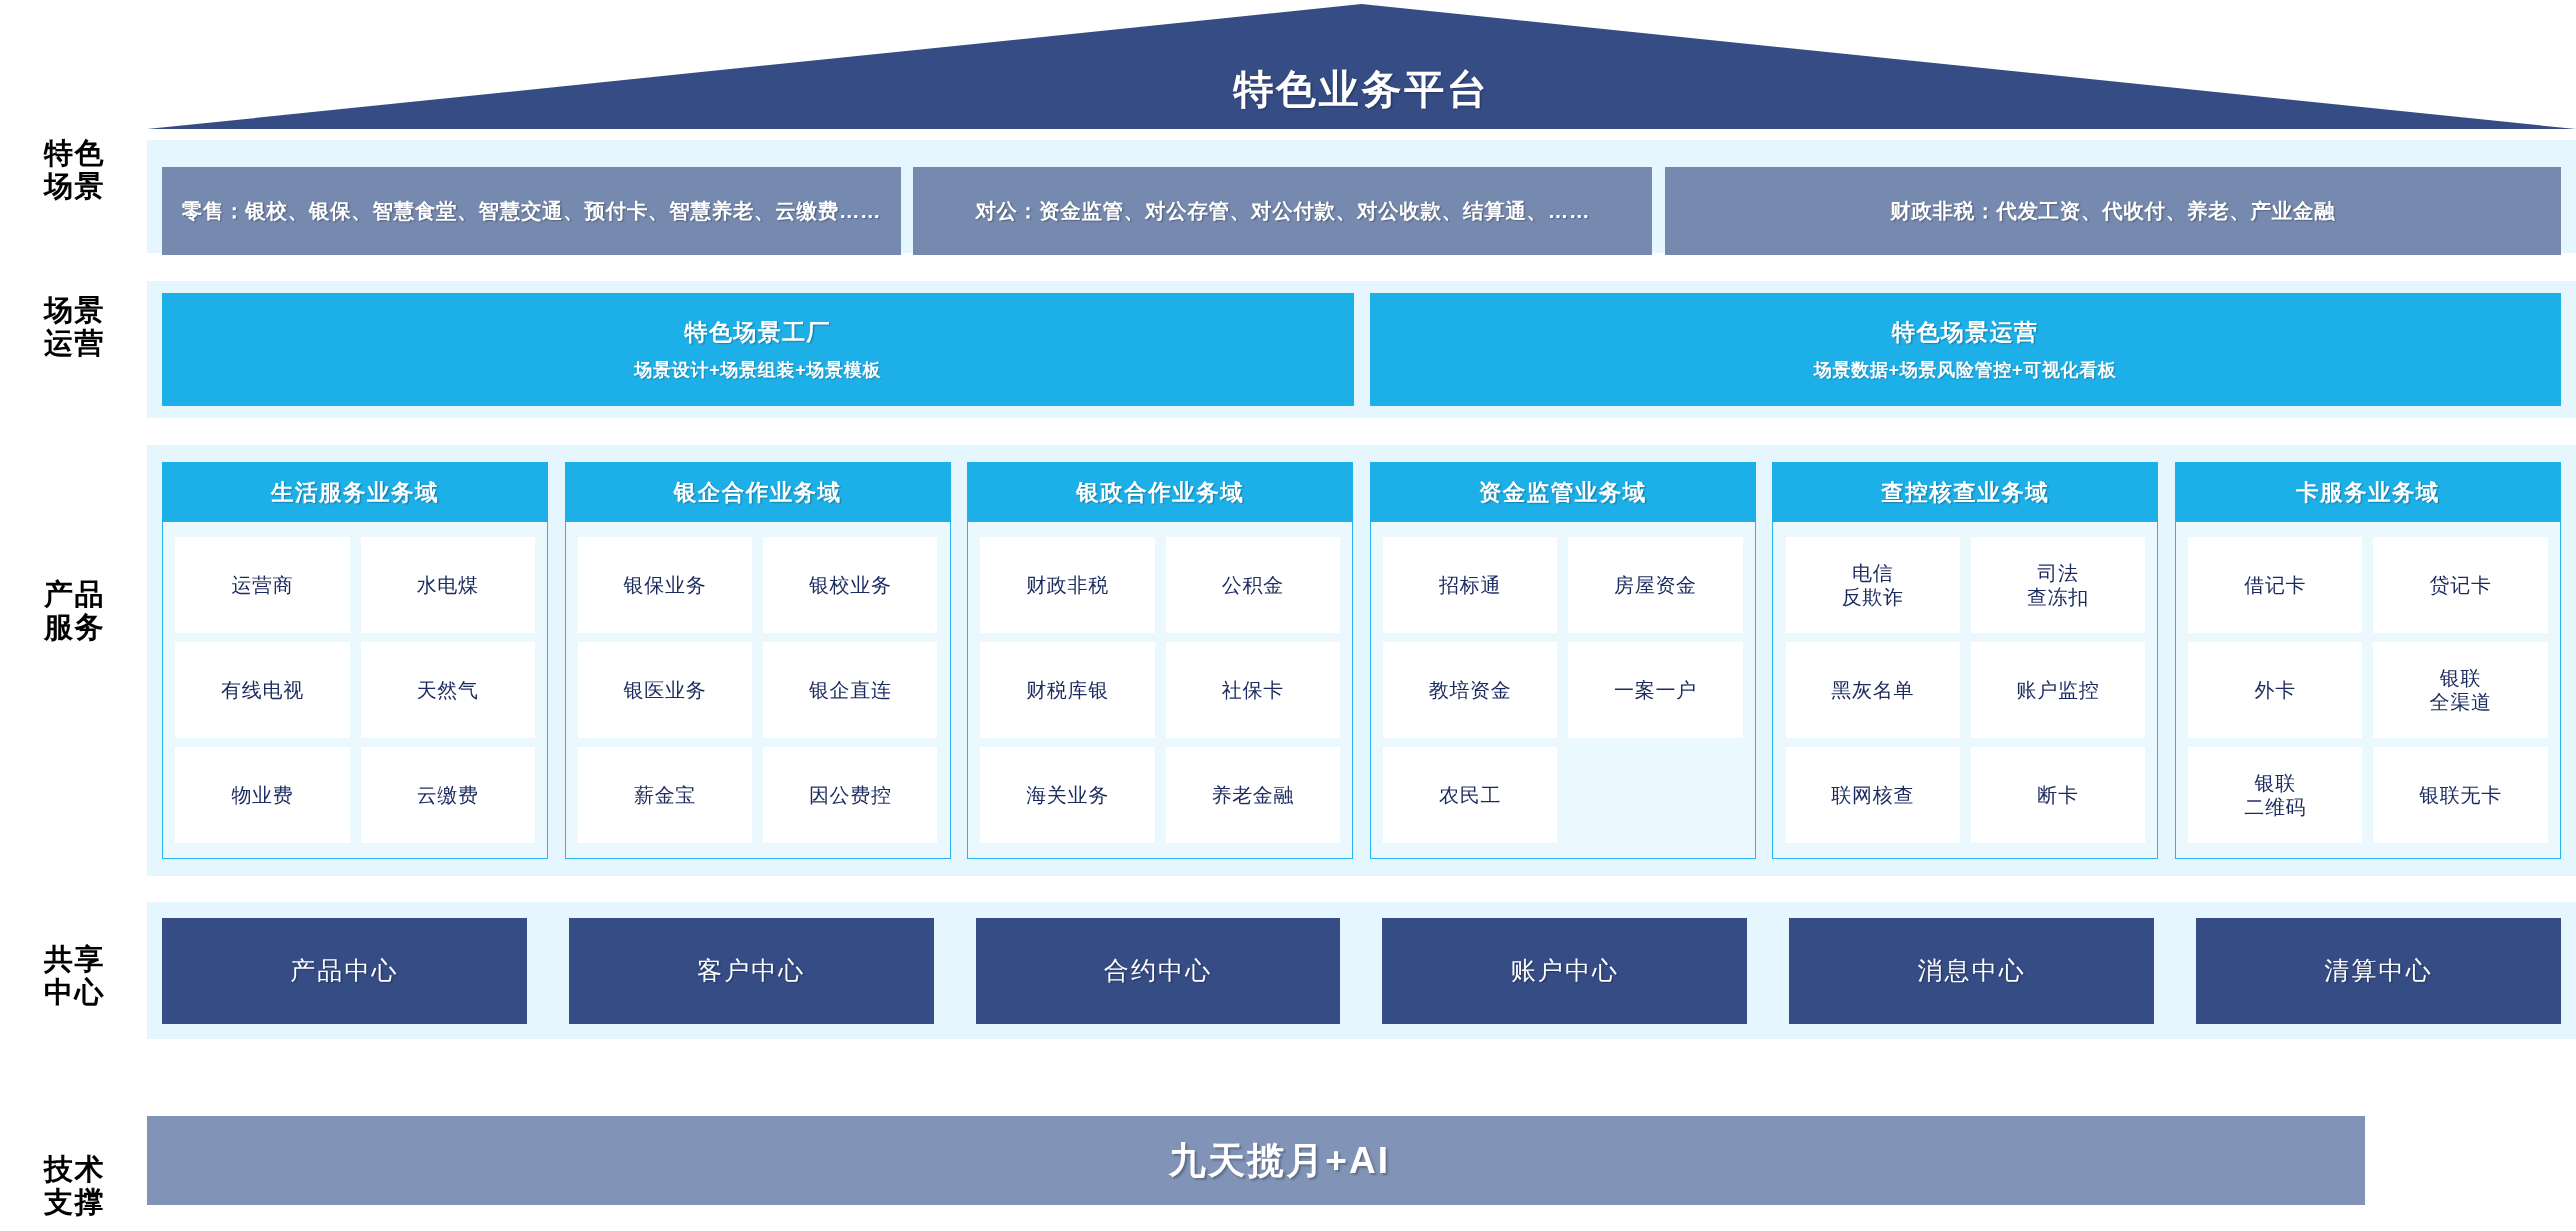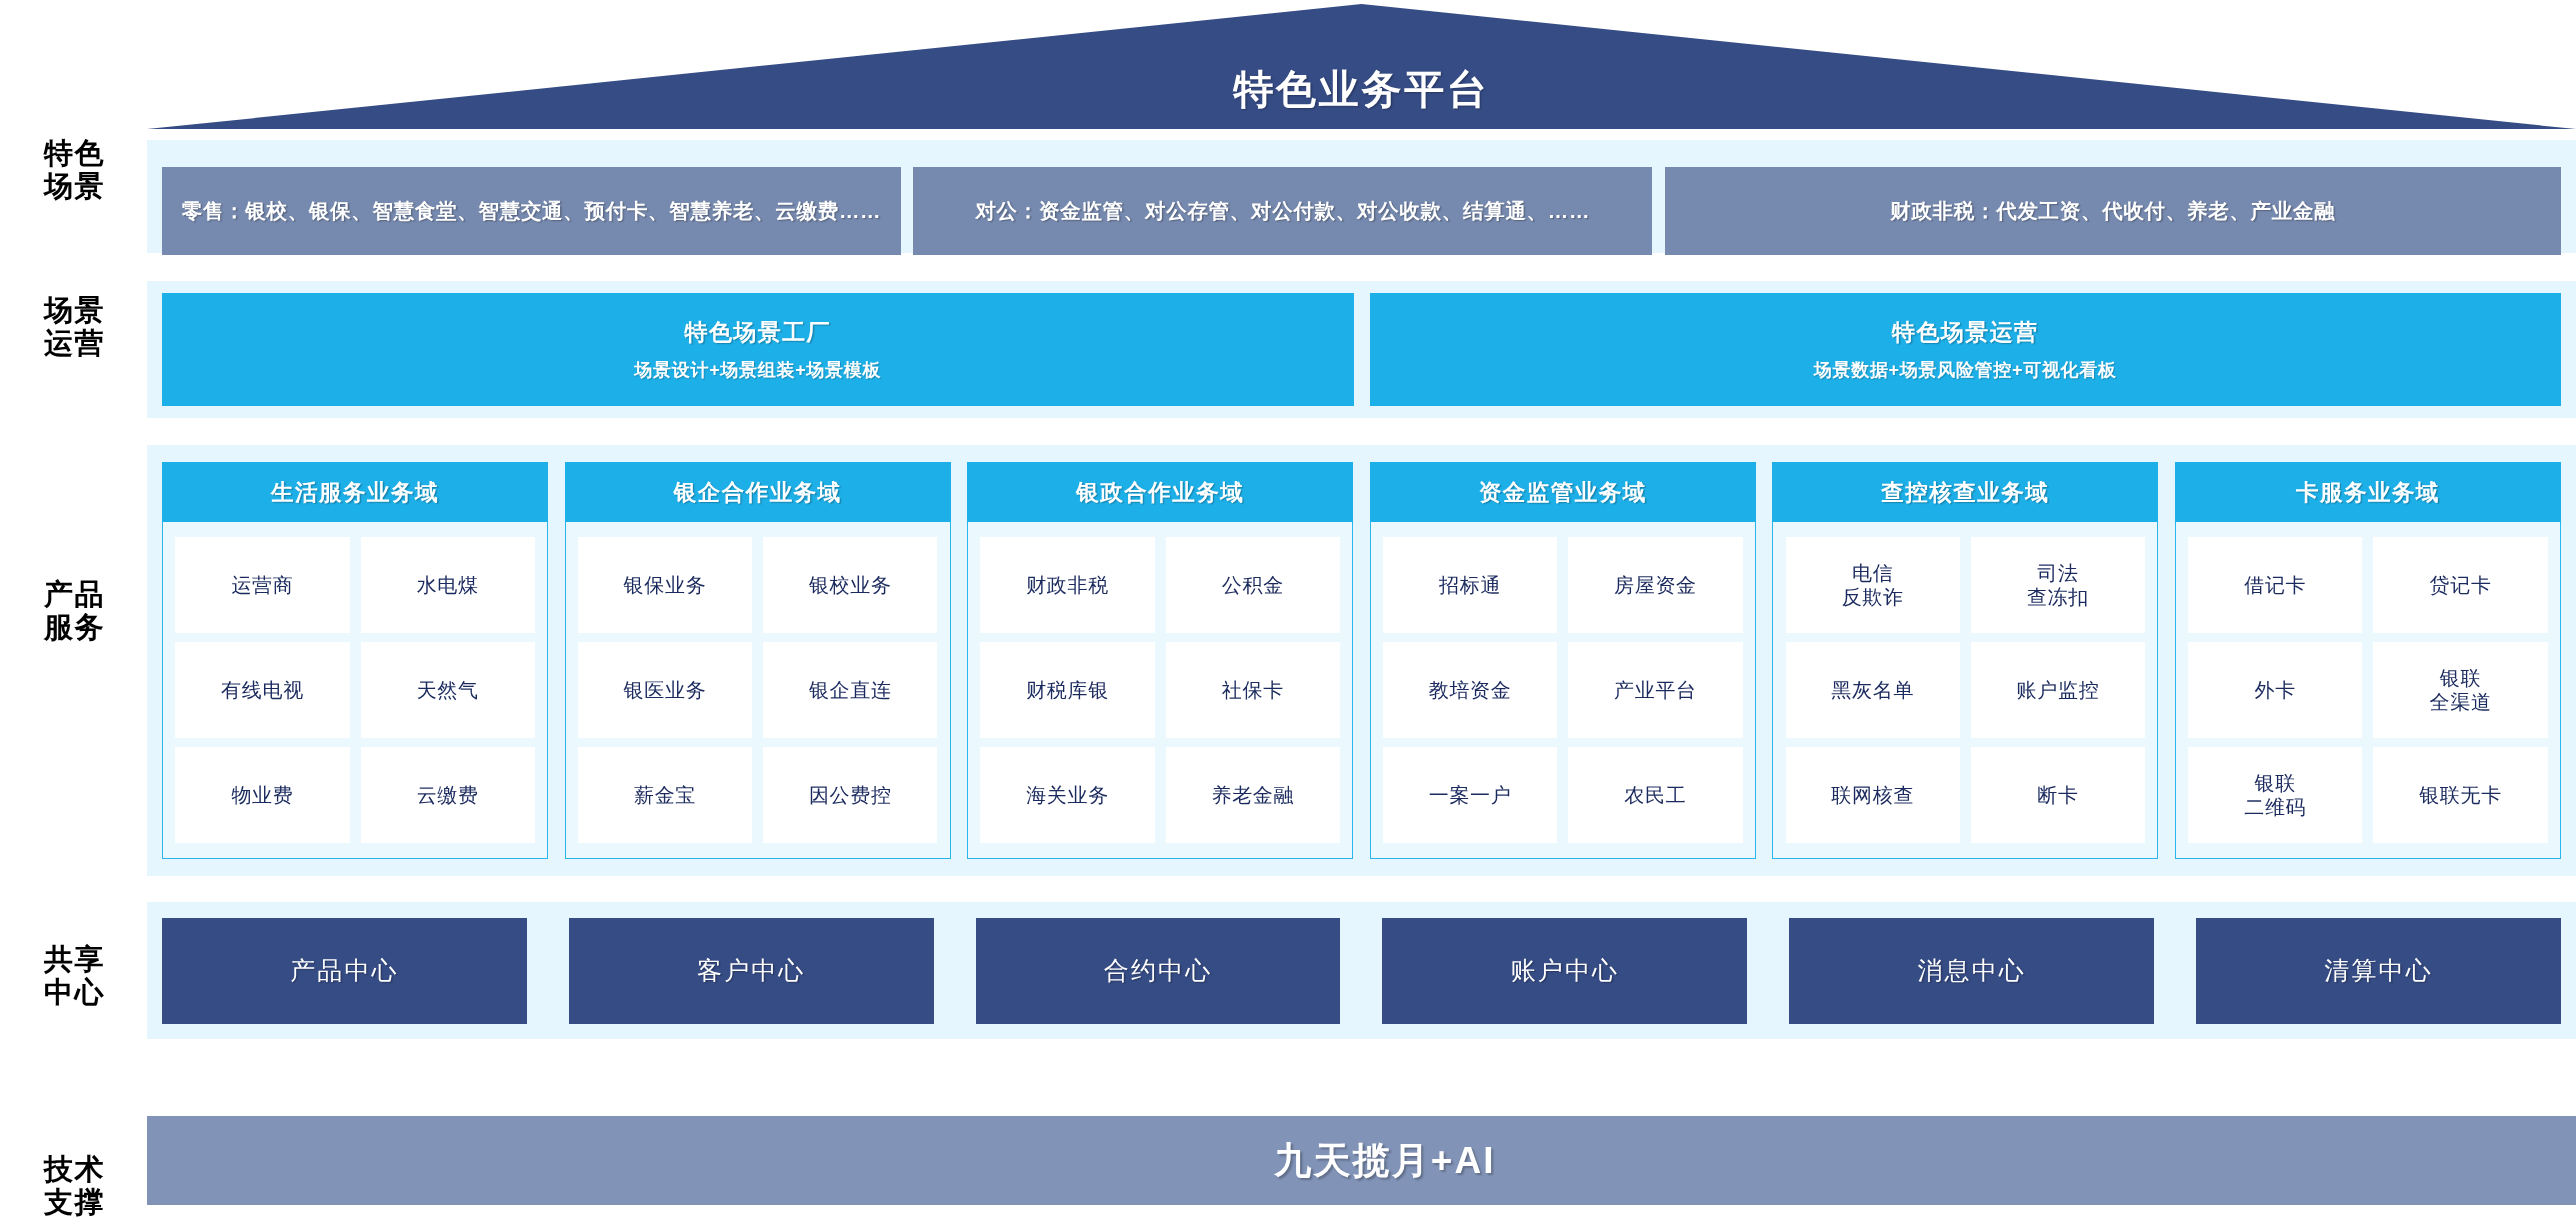--- a/index.html
+++ b/index.html
@@ -113,21 +113,21 @@
   }
   .share-box{
     flex:1 1 0; height:106px; background:#364c85; color:#ffffff;
     display:flex; align-items:center; justify-content:center;
     font-size:25px; letter-spacing:2.1px;
     text-shadow:1.4px 1.4px 1.4px rgba(0,0,0,.28);
   }
 
   
   #tech-bar{
-    position:absolute; left:147px; top:1116px; width:2429px; height:89px;
+    position:absolute; left:147px; top:1116px; width:2218px; height:89px;
     background:#8193b7; color:#ffffff;
     display:flex; align-items:center; justify-content:center;
     font-size:37px; font-weight:bold; letter-spacing:2.1px;
     text-shadow:2.1px 2.1px 2.1px rgba(0,0,0,.25);
     padding-left:47px;
   }
 </style>
 </head>
 <body>
 
@@ -216,21 +216,20 @@
         <div class="cell">养老金融</div>
       </div>
     </div>
 
     <div class="domain-col">
       <div class="domain-head">资金监管业务域</div>
       <div class="domain-body">
         <div class="cell">招标通</div>
         <div class="cell">房屋资金</div>
         <div class="cell">教培资金</div>
-        <div class="cell">产业平台</div>
         <div class="cell">一案一户</div>
         <div class="cell">农民工</div>
       </div>
     </div>
 
     <div class="domain-col">
       <div class="domain-head">查控核查业务域</div>
       <div class="domain-body">
         <div class="cell">电信<br>反欺诈</div>
         <div class="cell">司法<br>查冻扣</div>

